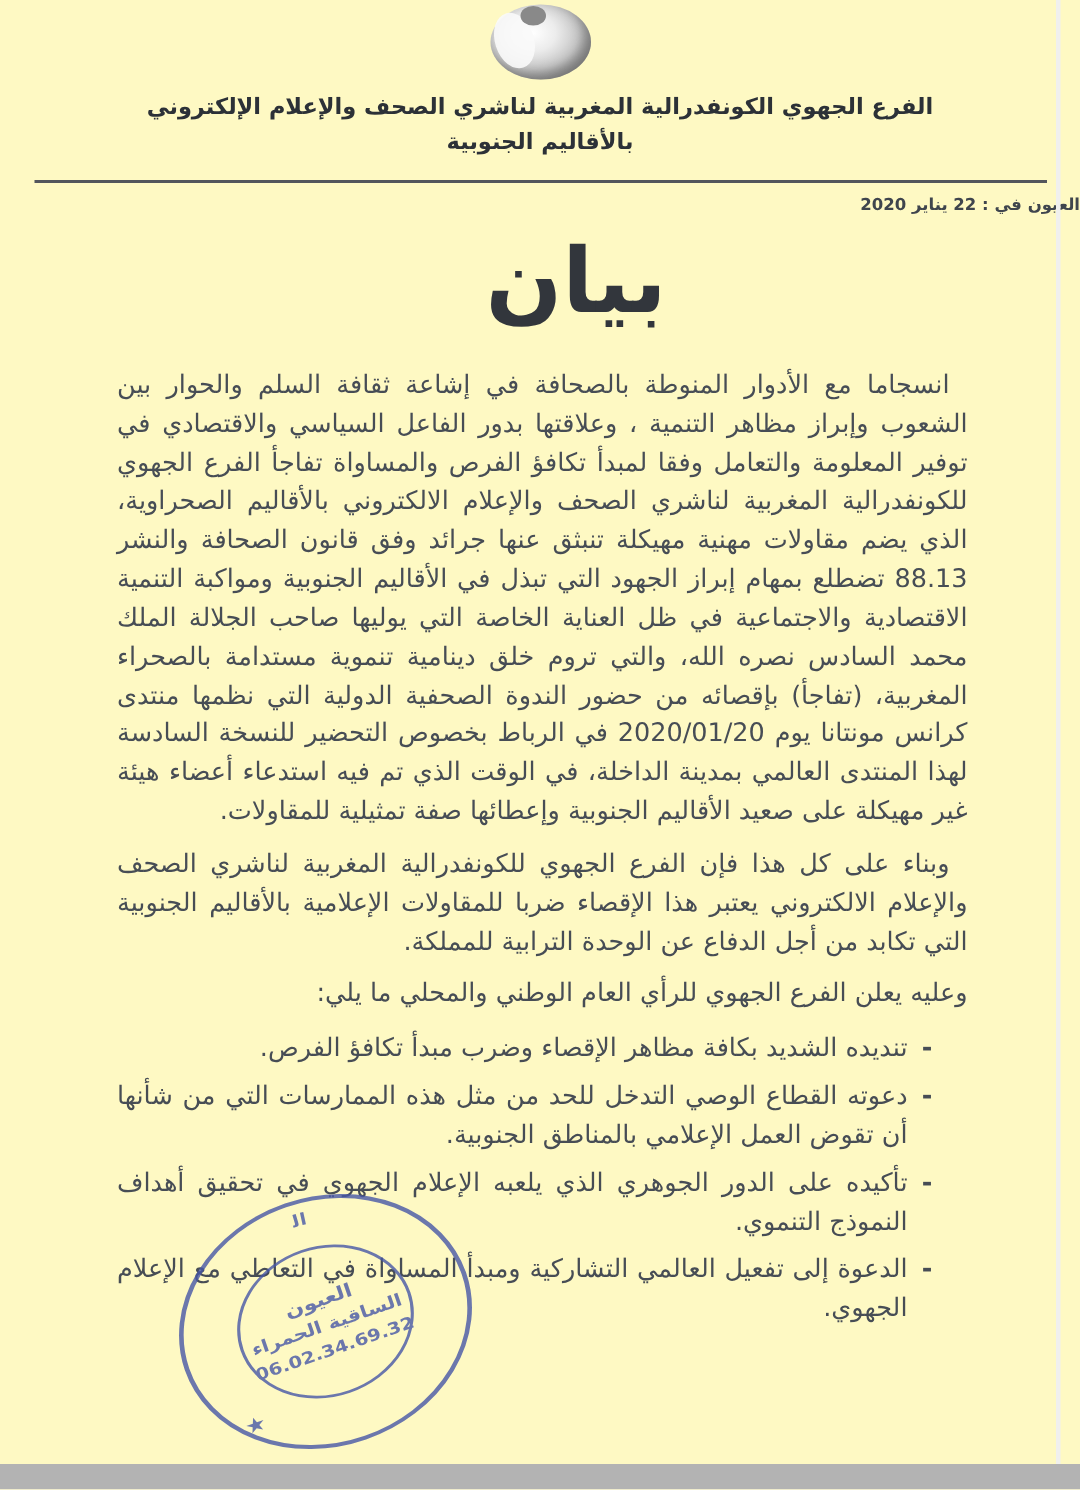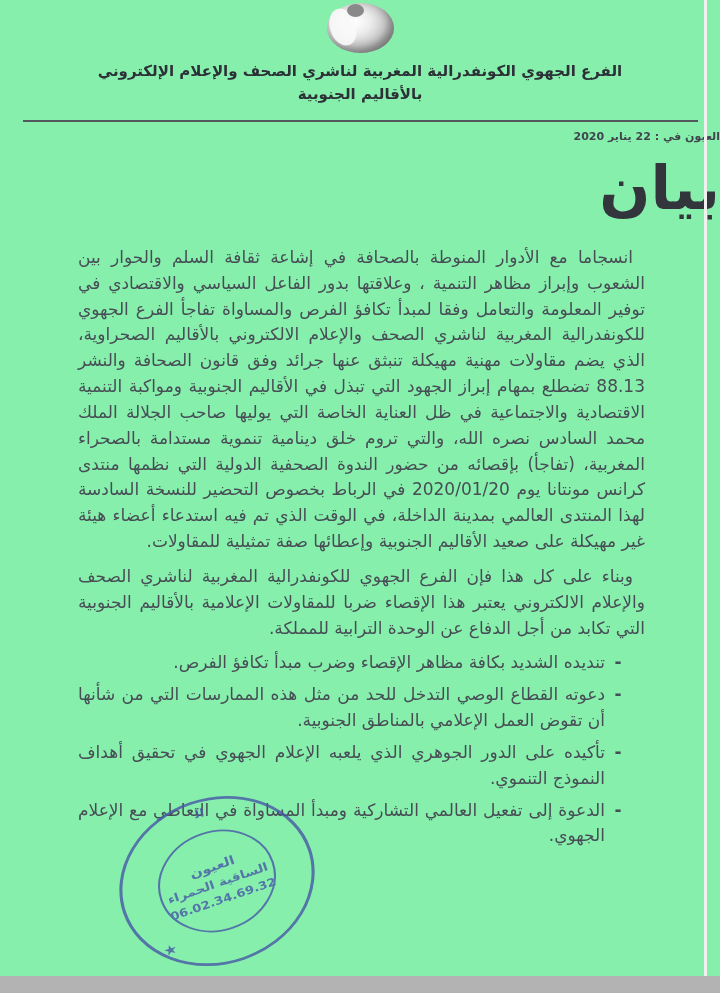--- a/index.html
+++ b/index.html
@@ -1,20 +1,20 @@
 <!DOCTYPE html>
 <html><head>
 <meta charset="utf-8">
 <style>
   * { margin:0; padding:0; box-sizing:border-box; }
   html,body { width:720px; height:993px; }
   body { font-family:"DejaVu Sans", sans-serif; background:#e9e9e7; }
   .page {
     position:relative; width:720px; height:993px; overflow:hidden;
-    background:#86efac; color:#454b54;
+    background:#fef9c3; color:#454b54;
   }
   
   .header { text-align:center; padding-top:3px; }
   .logo { width:80px; height:52px; margin:0 auto; position:relative; }
   .sphere {
     position:absolute; left:7px; top:0; width:67px; height:50px; border-radius:50%;
     background: radial-gradient(ellipse at 42% 38%, #ffffff 0%, #ececec 28%, #c7c7c7 55%, #929292 80%, #b3b3b3 97%);
     box-shadow: inset -4px -4px 8px rgba(90,90,90,.55);
   }
   .sphere::before { 
@@ -34,21 +34,21 @@
     margin-top:3px; font-size:11.3px; font-weight:bold; color:#33373c; letter-spacing:.25px;
   }
   .rule { border:none; border-top:2px solid #53565c; margin:15px 22px 0 23px; }
   .dateline {
     direction:rtl; display:inline-block; margin:8px 0 0 0; padding-left:550px;
     font-size:11px; font-weight:bold; color:#3f454d; white-space:nowrap;
   }
   .dateline-wrap { text-align:right; padding-left:84px; }
   
   .doc-title {
-    direction:rtl; font-size:60px; font-weight:bold;
+    text-align:center; direction:rtl; font-size:60px; font-weight:bold;
     color:#32363c; margin-top:10px; line-height:1.15;margin-left:48px;
   }
   
   .content {
     direction:rtl; text-align:justify; margin:22px 75px 0 78px;
     font-size:17px; line-height:1.52; color:#474d55;
   }
   .content p { margin-bottom:9px; text-indent:12px; }
   .content p.intro { text-indent:0; margin-bottom:11px; }
   .bullets { margin-right:14px; }
@@ -78,20 +78,21 @@
 
   <div class="dateline-wrap">
     <span class="dateline" style="padding-left:0;">العيون في : 22 يناير 2020</span>
   </div>
 
   <div class="doc-title">بيان</div>
 
   <div class="content">
     <p>انسجاما مع الأدوار المنوطة بالصحافة في إشاعة ثقافة السلم والحوار بين الشعوب وإبراز مظاهر التنمية ، وعلاقتها بدور الفاعل السياسي والاقتصادي في توفير المعلومة والتعامل وفقا لمبدأ تكافؤ الفرص والمساواة تفاجأ الفرع الجهوي للكونفدرالية المغربية لناشري الصحف والإعلام الالكتروني بالأقاليم الصحراوية،  الذي يضم مقاولات مهنية مهيكلة تنبثق عنها جرائد وفق قانون الصحافة والنشر 88.13 تضطلع بمهام إبراز الجهود التي تبذل في الأقاليم الجنوبية ومواكبة التنمية الاقتصادية والاجتماعية في ظل العناية الخاصة التي يوليها صاحب الجلالة الملك محمد السادس نصره الله، والتي تروم خلق دينامية تنموية مستدامة بالصحراء المغربية، (تفاجأ) بإقصائه من حضور الندوة الصحفية الدولية التي نظمها منتدى كرانس مونتانا يوم 2020/01/20 في الرباط بخصوص التحضير للنسخة السادسة لهذا المنتدى العالمي بمدينة الداخلة، في الوقت الذي تم فيه استدعاء أعضاء هيئة غير مهيكلة على صعيد الأقاليم الجنوبية وإعطائها صفة تمثيلية للمقاولات.</p>
     <p>وبناء على كل هذا فإن الفرع الجهوي للكونفدرالية المغربية لناشري الصحف والإعلام الالكتروني يعتبر هذا الإقصاء ضربا للمقاولات الإعلامية بالأقاليم الجنوبية التي تكابد من أجل الدفاع عن الوحدة الترابية للمملكة.</p>
+    <p class="intro">وعليه يعلن الفرع الجهوي للرأي العام الوطني والمحلي ما يلي:</p>
 
     <div class="bullets">
       <div class="bullet">
         <span class="dash">-</span>
         <span class="btxt">تنديده الشديد بكافة مظاهر الإقصاء وضرب مبدأ تكافؤ الفرص.</span>
       </div>
       <div class="bullet">
         <span class="dash">-</span>
         <span class="btxt">دعوته القطاع الوصي التدخل للحد من مثل هذه الممارسات التي من شأنها أن تقوض العمل الإعلامي بالمناطق الجنوبية.</span>
       </div>

